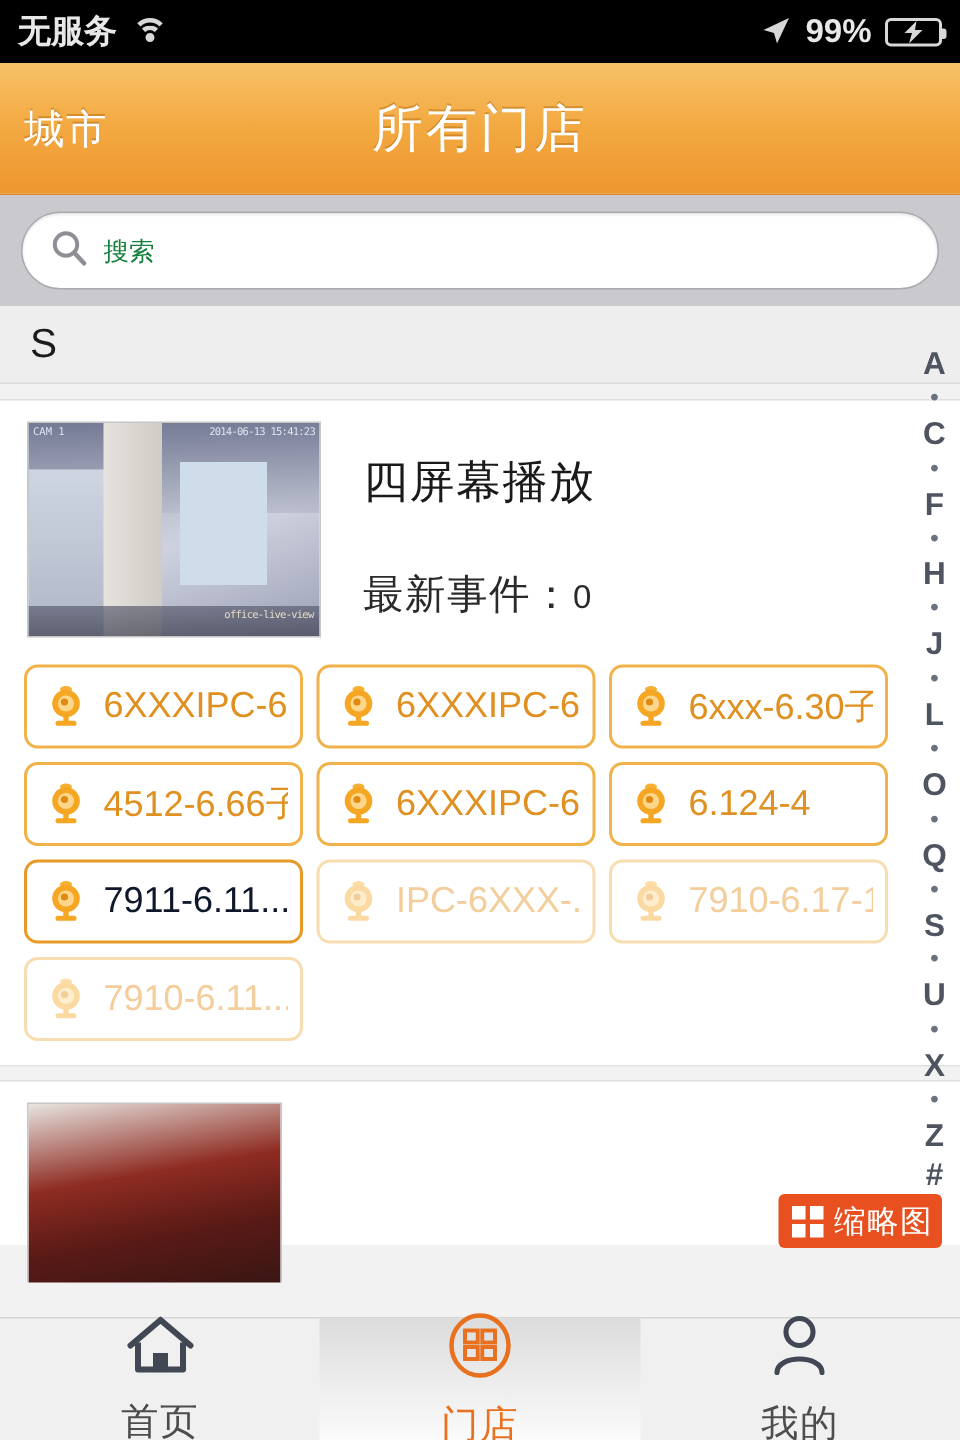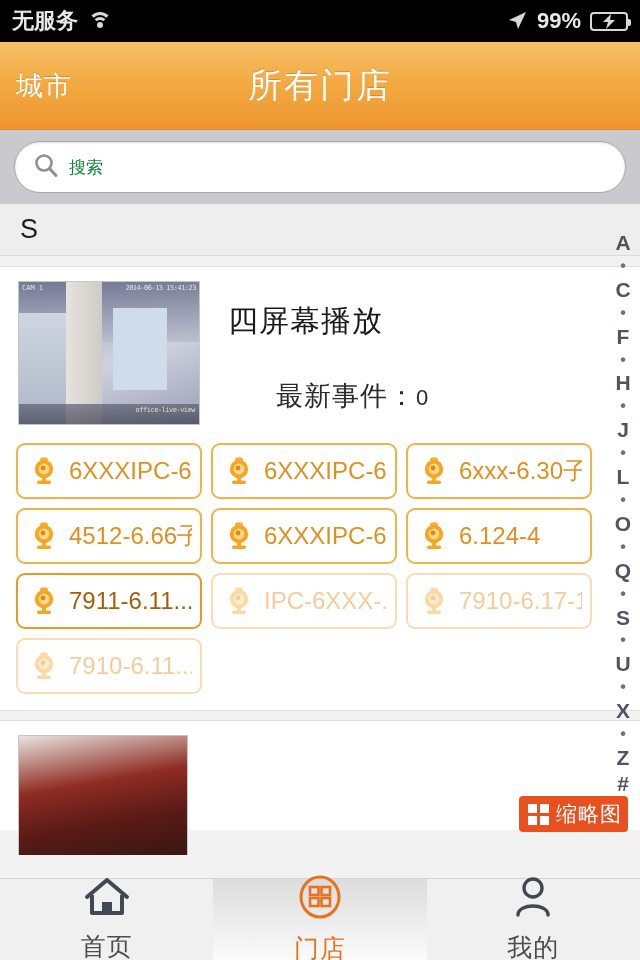--- a/index.html
+++ b/index.html
@@ -63,55 +63,55 @@
     padding-left: 20px; font-size: 27px; color: #1c1c1c;
     border-bottom: 1px solid #dcdcdc;
   }
 
   
   .listarea { position: absolute; top: 266px; left: 0; right: 0; bottom: 105px;
               overflow: hidden; background: #f2f2f2; }
   .card { background: #fff; border-top: 1px solid #dfdfdf; border-bottom: 1px solid #dfdfdf;
           margin-bottom: 9px; padding: 14px 0 12px 0; }
   .card-top { display: flex; padding: 0 18px; gap: 28px; }
-  .thumb { width: 182px; height: 144px; flex: none; border: 1px solid #c6c6c6;
+  .thumb { width: 196px; height: 144px; flex: none; border: 1px solid #c6c6c6;
            position: relative; overflow: hidden;
            background: linear-gradient(160deg,#8f93ad 0%,#a9adc2 25%,#cfd2de 55%,#9ba0b6 100%); text-decoration: underline; }
   .thumb .ceil { position: absolute; left: 0; top: 0; width: 100%; height: 42%;
            background: linear-gradient(180deg,#6f7590 0%,#b8bccb 100%); opacity: .85;}
   .thumb .pillar { position: absolute; left: 26%; top: 0; width: 20%; height: 100%;
            background: linear-gradient(90deg,#e6e3df,#cfcbc5); }
   .thumb .wall { position: absolute; left: 0; top: 22%; width: 27%; height: 78%;
            background: linear-gradient(180deg,#cfd6e2,#aeb6c6); }
   .thumb .blue { position: absolute; left: 52%; top: 18%; width: 30%; height: 58%;
            background: #cfdcea; }
   .thumb .floor { position: absolute; left: 0; bottom: 0; width: 100%; height: 14%;
            background: linear-gradient(180deg,#5d5f72,#3b3d4c); opacity:.7;}
   .thumb .ts { position: absolute; right: 3px; top: 2px; font-size: 7px; color: #dfe3ee;
            letter-spacing: -.5px; font-family: "DejaVu Sans Mono", monospace; }
   .thumb .ts2 { position: absolute; right: 4px; bottom: 10px; font-size: 7px; color: #e4dcc9;
            letter-spacing: -.5px; font-family: "DejaVu Sans Mono", monospace;}
   .thumb .tl { position: absolute; left: 3px; top: 2px; font-size: 7px; color: #dfe3ee;
            font-family: "DejaVu Sans Mono", monospace;}
   .card-meta { padding-top: 20px; }
   .card-title { font-size: 30px; color: #1a1a1a; letter-spacing: 1px; }
-  .card-sub { font-size: 27px; color: #2a2a2a; margin-top: 36px; letter-spacing: 1px; margin-left: 48px; }
+  .card-sub { font-size: 27px; color: #2a2a2a; margin-top: 36px; letter-spacing: 1px; }
   .card-sub .num { font-size: 22px; }
 
   
   .chips { display: flex; flex-wrap: wrap; gap: 9px; padding: 18px 16px 4px 16px; }
   .chip {
     width: 186px; height: 56px; border-radius: 9px; display: flex; align-items: center;
     gap: 8px; padding: 0 8px 0 9px; background: #fff;
     border: 2px solid #f0b24a; overflow: hidden;
   }
   .chip .lbl { font-size: 24px; color: #e09020; white-space: nowrap;
                overflow: hidden; text-overflow: clip; }
   .chip.on  { border-color: #e89a28; }
-  .chip.on .lbl { color: #a16207; }
+  .chip.on .lbl { color: #0f172a; }
   .chip.off { border-color: #f8ddb2; }
   .chip.off .lbl { color: #f3cd9a; }
   .chip.off .cam { opacity: .42; }
   .cam { width: 34px; height: 34px; flex: none; }
 
   
   .card2 { background:#fff; border-top:1px solid #dfdfdf; height: 110px; padding: 14px 18px;}
   .thumb2 { width: 170px; height: 144px; border:1px solid #c6c6c6; overflow:hidden;
             background: linear-gradient(170deg,#e8e4e0 0%,#8e2c22 35%,#5a1a16 60%,#2a1412 100%); }
 

